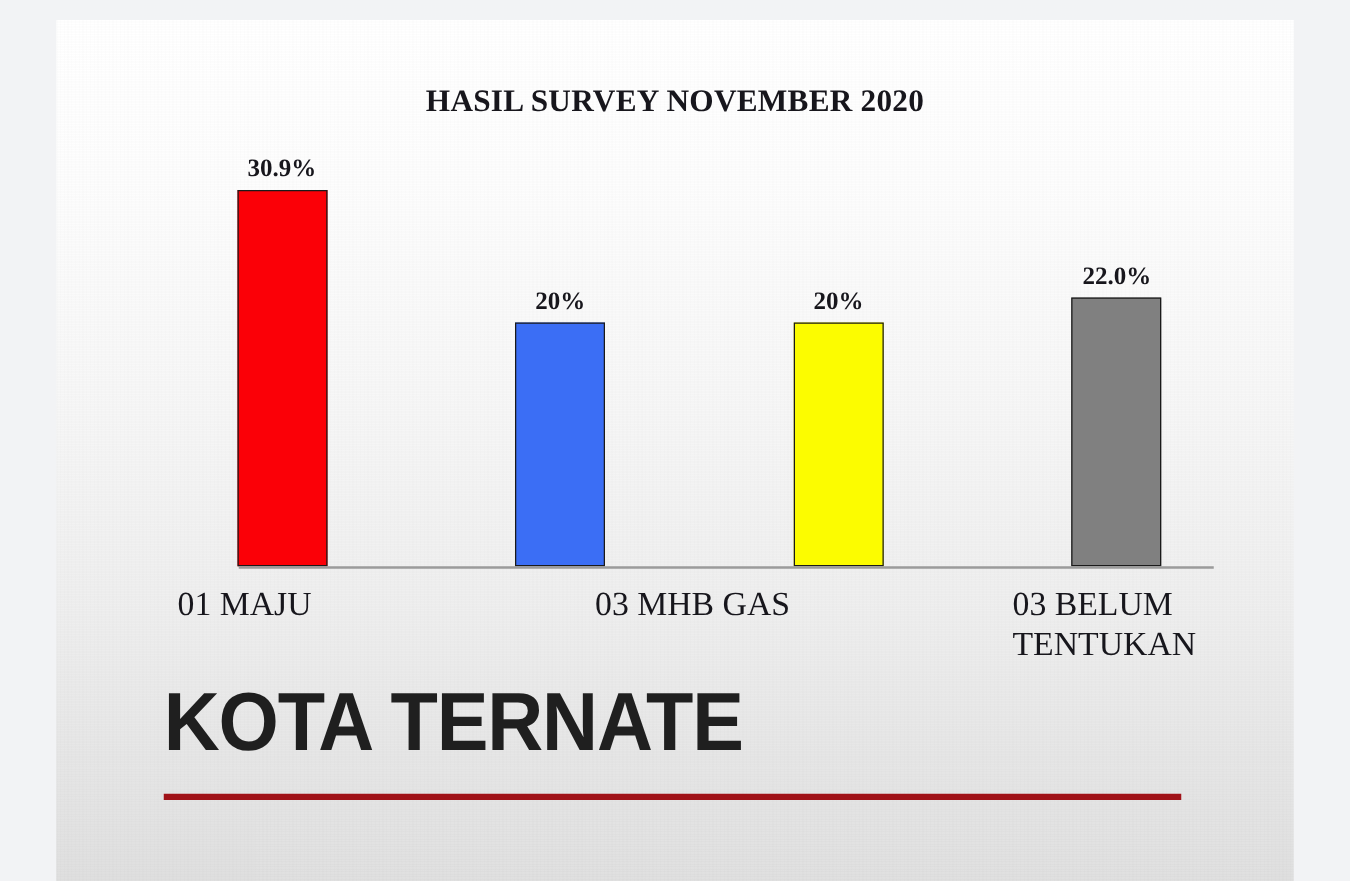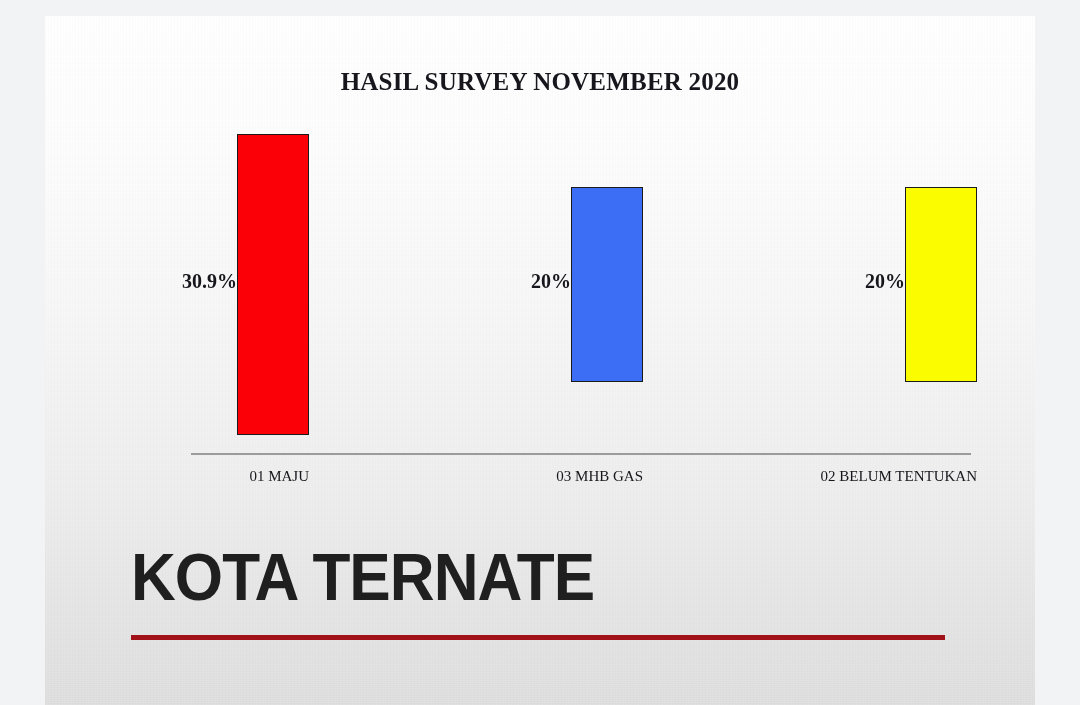--- a/index.html
+++ b/index.html
@@ -78,21 +78,21 @@
     height: 337px;
     display: flex;
     align-items: flex-end;
     justify-content: space-between;
   }
   .bar-slot {
     width: 167px;
     height: 100%;
     position: relative;
     display: flex;
-    flex-direction: row;
+    flex-direction: column;
     align-items: center;
     justify-content: flex-end;
     text-align: right;
   }
   .bar-label {
     font-family: "Liberation Serif", serif;
     font-weight: bold;
     font-size: 20px;
     color: #17161c;
     margin-bottom: 7px;
@@ -116,23 +116,23 @@
   .cats {
     position: absolute;
     left: 97px;
     top: 452px;
     width: 835px;
     display: flex;
     justify-content: space-between;
   }
   .cat {
     width: 167px;
-    text-align: right;
-    font-family: "Liberation Serif", serif;
-    font-size: 15px;
+    text-align: left;
+    font-family: "Liberation Serif", serif;
+    font-size: 27px;
     color: #17161c;
     line-height: 1.18;
   }
 
   
   .kota {
     position: absolute;
     left: 86px;
     top: 528px;
     font-family: "Liberation Sans Narrow", "Liberation Sans", sans-serif;
@@ -173,26 +173,30 @@
         <div class="bar-label">20%</div>
         <div class="bar-rect" style="height:195px;background:#3b6ef5;"></div>
       </div>
 
       <div class="bar-slot">
         <div class="bar-label">20%</div>
         <div class="bar-rect" style="height:195px;background:#fcfc00;"></div>
       </div>
 
 
+      <div class="bar-slot">
+        <div class="bar-label">22.0%</div>
+        <div class="bar-rect" style="height:215px;background:#808080;"></div>
+      </div>
 
     </div>
     <div class="axis-line"></div>
   </div>
 
   <div class="cats">
     <div class="cat">01 MAJU</div>
     <div class="cat">03 MHB GAS</div>
-    <div class="cat">02 BELUM TENTUKAN</div>
+    <div class="cat">03 BELUM TENTUKAN</div>
   </div>
 
   <div class="kota">KOTA TERNATE</div>
   <div class="rule"></div>
 </div>
 
 </body></html>

